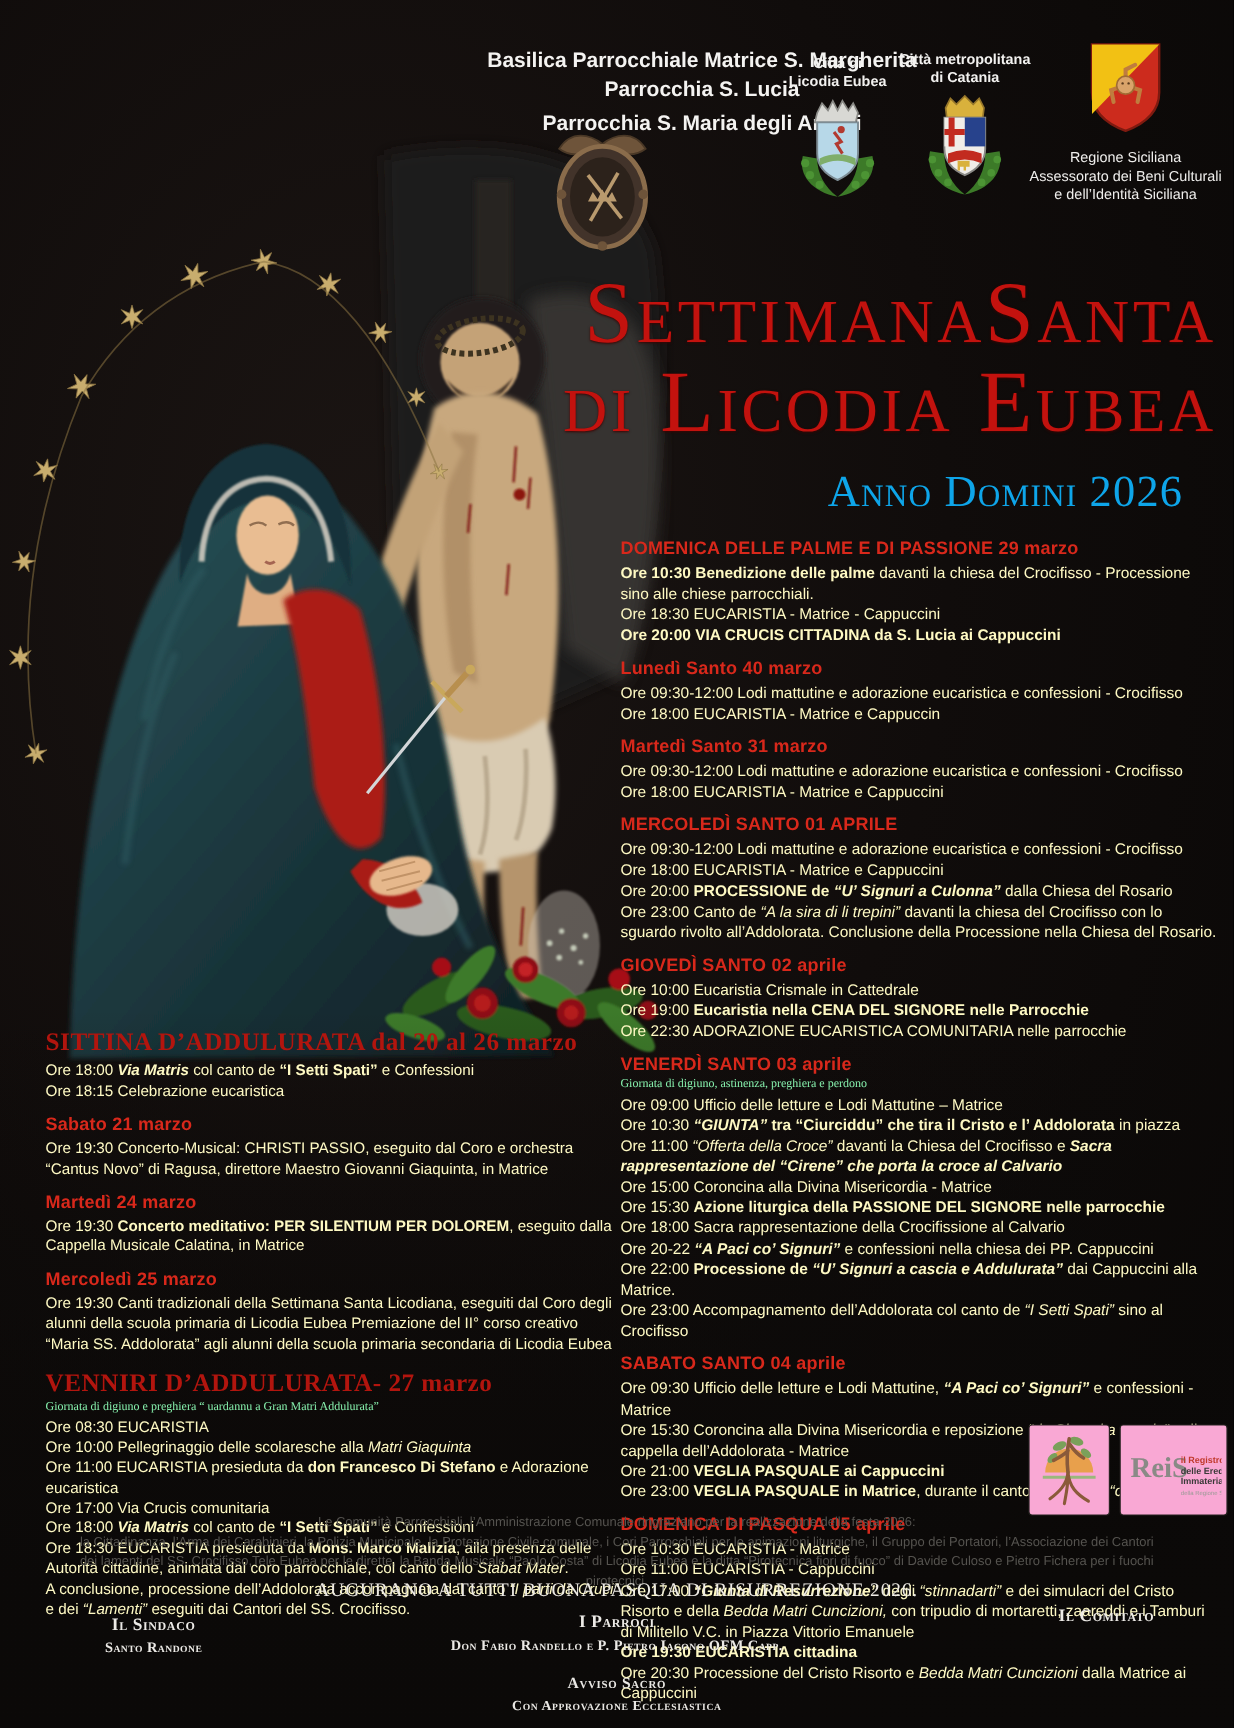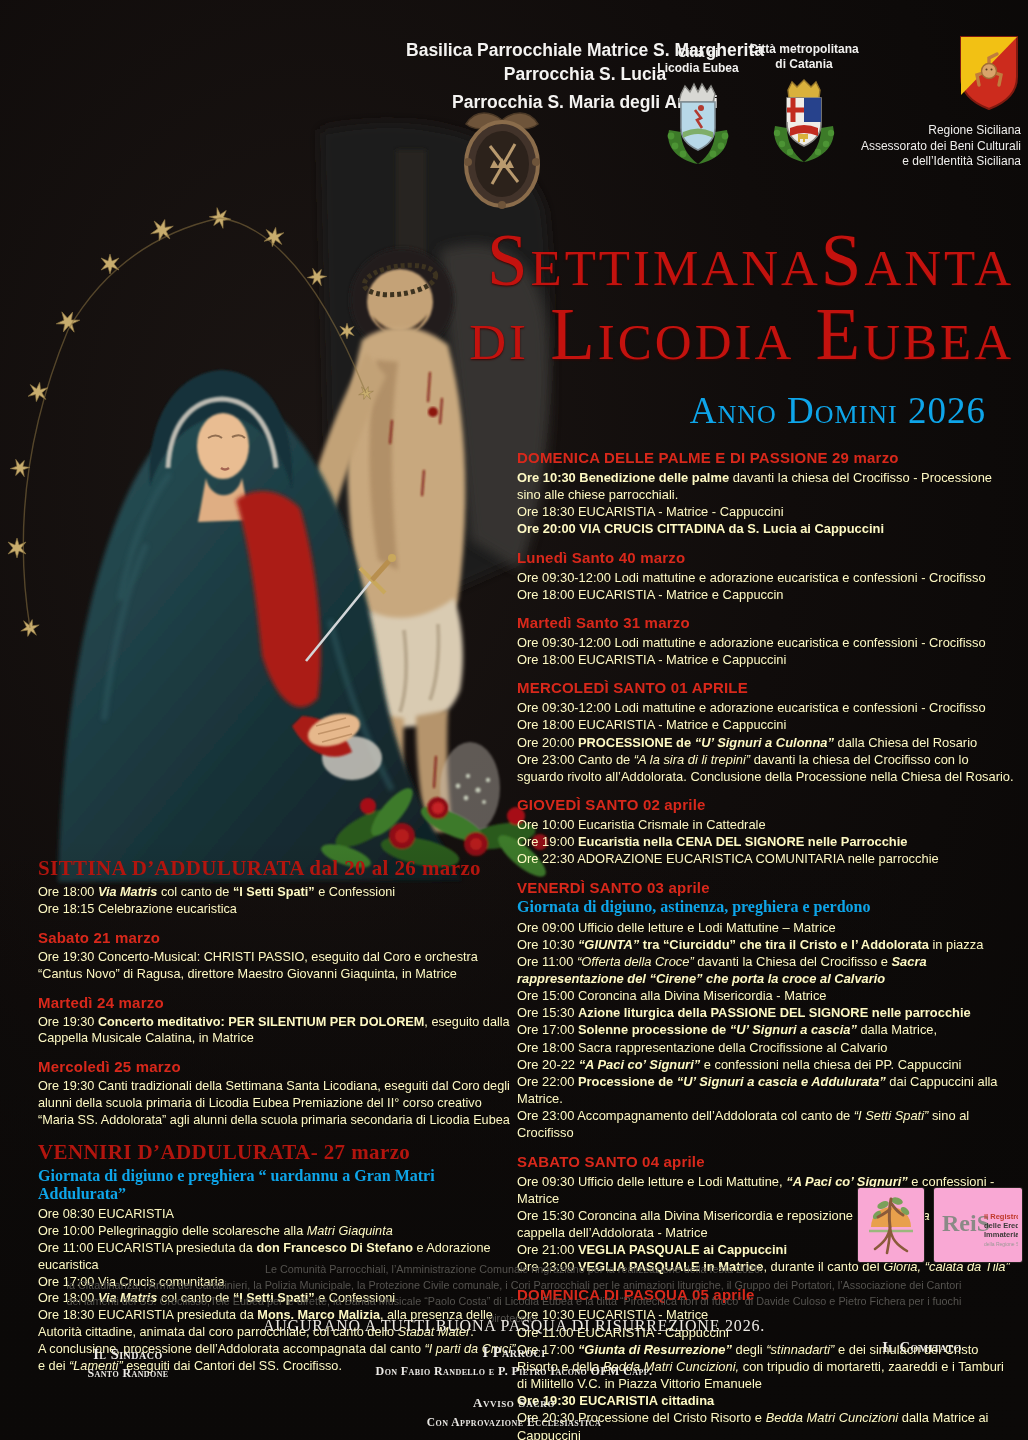--- a/index.html
+++ b/index.html
@@ -11,41 +11,41 @@
   .parish-block{position:absolute;left:352px;top:40px;width:466px;text-align:center;
                 color:#f4f3f1;font-weight:bold;font-size:17.5px;line-height:1.2;}
   .parish-line{margin-bottom:3px;}
   .parish-line:nth-child(3){margin-top:7px;}
   .emblem{position:absolute;left:452px;top:102px;}
   .crest{position:absolute;text-align:center;color:#f2f1ef;}
   .crest-licodia{left:643px;top:46px;width:110px;}
   .crest-catania{left:745px;top:42px;width:118px;}
   .crest-label-line{font-weight:bold;font-size:12px;line-height:1.25;}
   .crest svg{margin-top:4px;}
-  .regione{position:absolute;left:855px;top:33px;width:166px;text-align:right;color:#efeeec;}
+  .regione{position:absolute;left:855px;top:33px;width:166px;text-align:center;color:#efeeec;}
   .regione-line{font-size:12px;line-height:1.3;}
   .regione svg{margin-bottom:8px;}
 
   
   .title-block{position:absolute;left:418px;top:224px;width:596px;text-align:right;}
   .title-main{font-family:"Liberation Serif",serif;font-variant:small-caps;
               font-size:73px;line-height:1.02;color:#c3120e;letter-spacing:3px;
               text-shadow:0 1px 2px #3a0503;}
   .title-year{font-family:"Liberation Serif",serif;font-variant:small-caps;
               font-size:37px;color:#0ea5e9;margin-top:16px;padding-right:28px;letter-spacing:1px;}
 
   
   .col{position:absolute;}
   .col-right{left:517px;top:449px;width:499px;}
   .col-left{left:38px;top:856px;width:482px;}
   .sec{margin-bottom:11px;}
   .sec-title{color:#d8281b;font-weight:bold;font-size:15px;letter-spacing:.2px;margin-bottom:3px;}
   .sec.serif-lg .sec-title{font-family:"Liberation Serif",serif;font-size:21px;color:#b2150e;
                            letter-spacing:.4px;}
-  .sec-sub{font-family:"Liberation Serif",serif;color:#0ea5e9;font-size:16px;margin:-1px 0 3px 0;font-weight:bold;}
+  .sec-sub{font-family:"Liberation Serif",serif;color:#86efac;font-size:10px;margin:-1px 0 3px 0;}
   .line{color:#fef9c3;font-size:12.9px;line-height:1.33;}
   .col-left .line{font-size:12.7px;}
 
   
   .logos{position:absolute;left:858px;top:1188px;display:flex;gap:10px;}
   .logo-box{background:#f9a8d4;border-radius:2px;display:flex;align-items:center;
             justify-content:center;box-shadow:0 0 0 1px #262220;}
   .logo-tree{width:66px;height:74px;}
   .logo-reis{width:88px;height:74px;}
 
@@ -345,21 +345,20 @@
         <div class="line">Ore 22:30 ADORAZIONE EUCARISTICA COMUNITARIA nelle parrocchie</div>
       </div>
       <div class="sec sans">
         <div class="sec-title">VENERDÌ SANTO  03 aprile</div>
         <div class="sec-sub">Giornata di digiuno, astinenza,  preghiera e  perdono</div>
         <div class="line">Ore 09:00 Ufficio delle letture e Lodi Mattutine – Matrice</div>
         <div class="line">Ore 10:30 <b><i>“GIUNTA”</i></b> <b>tra “Ciurciddu” che tira il Cristo e l’ Addolorata</b>  in piazza</div>
         <div class="line">Ore 11:00 <i>“Offerta della Croce”</i> davanti la Chiesa del Crocifisso e <b><i>Sacra rappresentazione del “Cirene” che porta la croce al Calvario</i></b></div>
         <div class="line">Ore 15:00 Coroncina alla Divina Misericordia - Matrice</div>
         <div class="line">Ore 15:30 <b>Azione liturgica della PASSIONE DEL SIGNORE nelle parrocchie</b></div>
-        <div class="line">Ore 17:00 <b>Solenne processione de</b> <b><i>“U’ Signuri a cascia”</i></b> dalla Matrice,</div>
         <div class="line">Ore 18:00 Sacra rappresentazione della Crocifissione al Calvario</div>
         <div class="line">Ore 20-22 <b><i>“A Paci co’ Signuri”</i></b> e confessioni nella chiesa dei PP. Cappuccini</div>
         <div class="line">Ore 22:00 <b>Processione de</b> <b><i>“U’ Signuri a cascia e Addulurata”</i></b> dai Cappuccini alla Matrice.</div>
         <div class="line">Ore 23:00 Accompagnamento dell’Addolorata col canto de <i>“I Setti Spati”</i> sino al Crocifisso</div>
       </div>
       <div class="sec sans">
         <div class="sec-title">SABATO SANTO 04  aprile</div>
         <div class="line">Ore 09:30 Ufficio delle letture e Lodi Mattutine, <b><i>“A Paci co’ Signuri”</i></b> e confessioni - Matrice</div>
         <div class="line">Ore 15:30 Coroncina alla Divina Misericordia e reposizione <i>“do Signuri a cascia”</i> nella cappella dell’Addolorata - Matrice</div>
         <div class="line">Ore 21:00 <b>VEGLIA PASQUALE ai Cappuccini</b></div>

